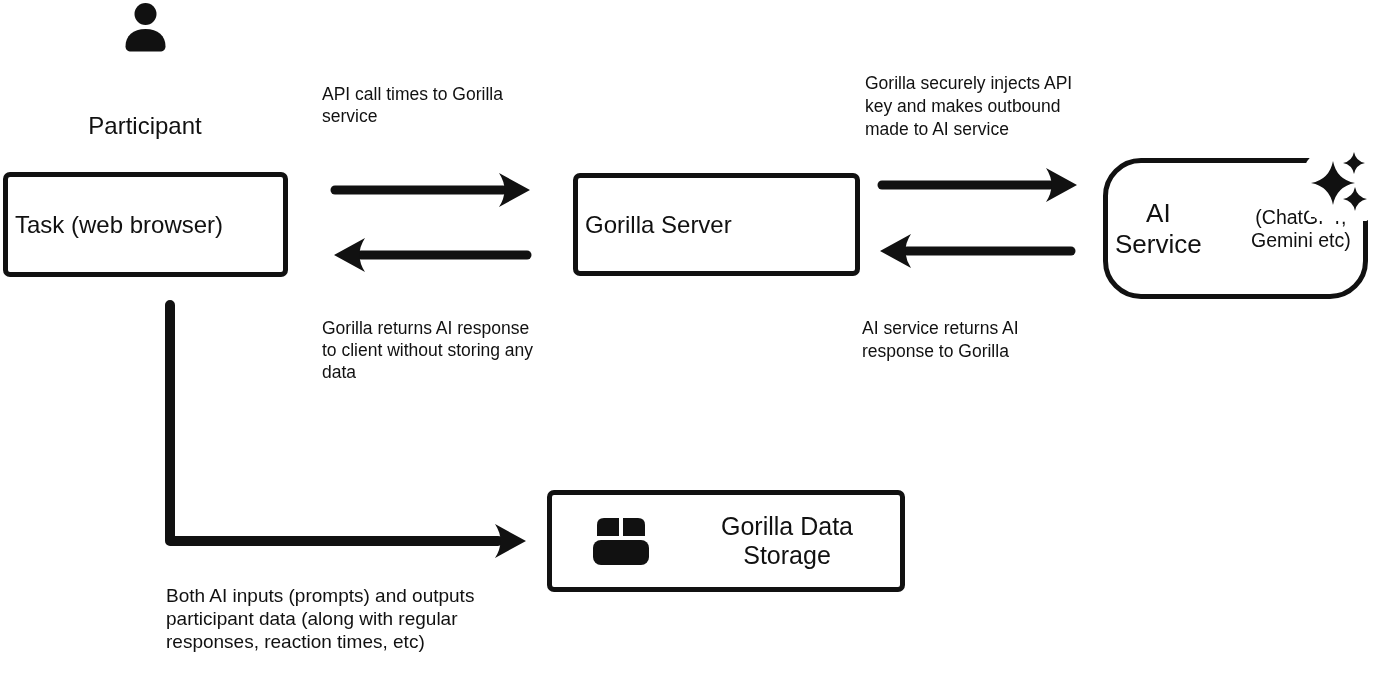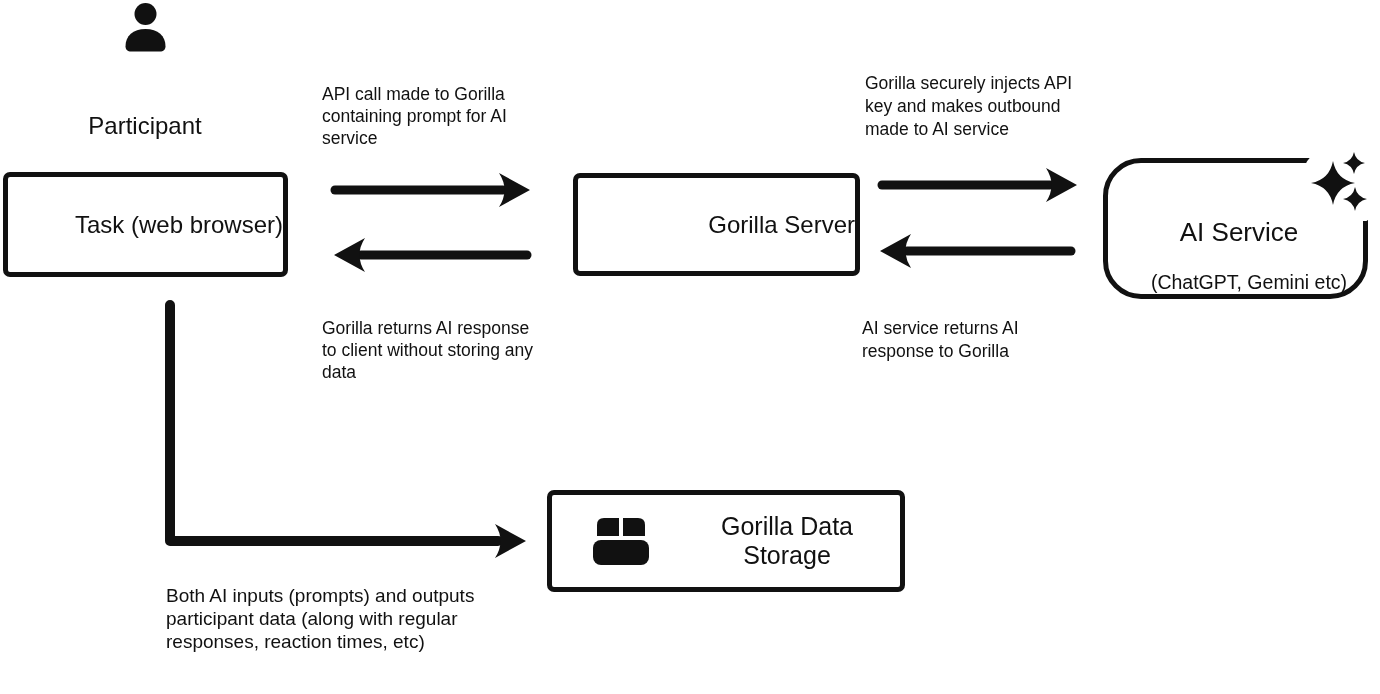--- a/index.html
+++ b/index.html
@@ -49,32 +49,32 @@
   }
 
   .node {
     position: absolute;
     box-sizing: border-box;
     background: var(--bg, #ffffff);
     border: 5px solid var(--ink, #111111);
     border-radius: 7px;
     display: flex;
     align-items: center;
-    justify-content: flex-end;
+    justify-content: flex-start;
     font-size: 24px;
     text-align: center;
     padding-left: 7px;
   }
   .node-task   { left: 3px;    top: 172px; width: 285px; height: 105px; }
   .node-server { left: 573px;  top: 173px; width: 287px; height: 103px; }
   .node-ai {
     left: 1103px; top: 158px; width: 265px; height: 141px;
     border-radius: 38px;
-    flex-direction: column;
-    gap: 23px;
+    flex-direction: row;
+    gap: 17px;
   }
   .node-ai .ai-title { font-size: 26px; }
   .node-ai .ai-sub   { font-size: 19.5px; margin-left: 20px; }
   .node-storage {
     left: 547px; top: 490px; width: 358px; height: 102px;
     justify-content: flex-start;
     padding-left: 40px;
     gap: 24px;
     font-size: 25px;
   }
@@ -155,22 +155,21 @@
   <div class="node node-storage">
     <svg class="storage-icon" viewBox="0 0 58 48" aria-hidden="true">
       <path class="icon-fill" d="M5 19 L5 8 Q5 1 12 1 L27 1 L27 19 Z"></path>
       <path class="icon-fill" d="M31 1 L46 1 Q53 1 53 8 L53 19 L31 19 Z"></path>
       <rect class="icon-fill" x="1" y="23" width="56" height="25" rx="8"></rect>
     </svg>
     <span>Gorilla Data Storage</span>
   </div>
 
   <div class="note note-api">
-    <div>API call made to Gorilla</div>
-    <div>containing prompt for AI</div>
+    <div>API call times to Gorilla</div>
     <div>service</div>
   </div>
 
   <div class="note note-return">
     <div>Gorilla returns AI response</div>
     <div>to client without storing any</div>
     <div>data</div>
   </div>
 
   <div class="note note-inject">

